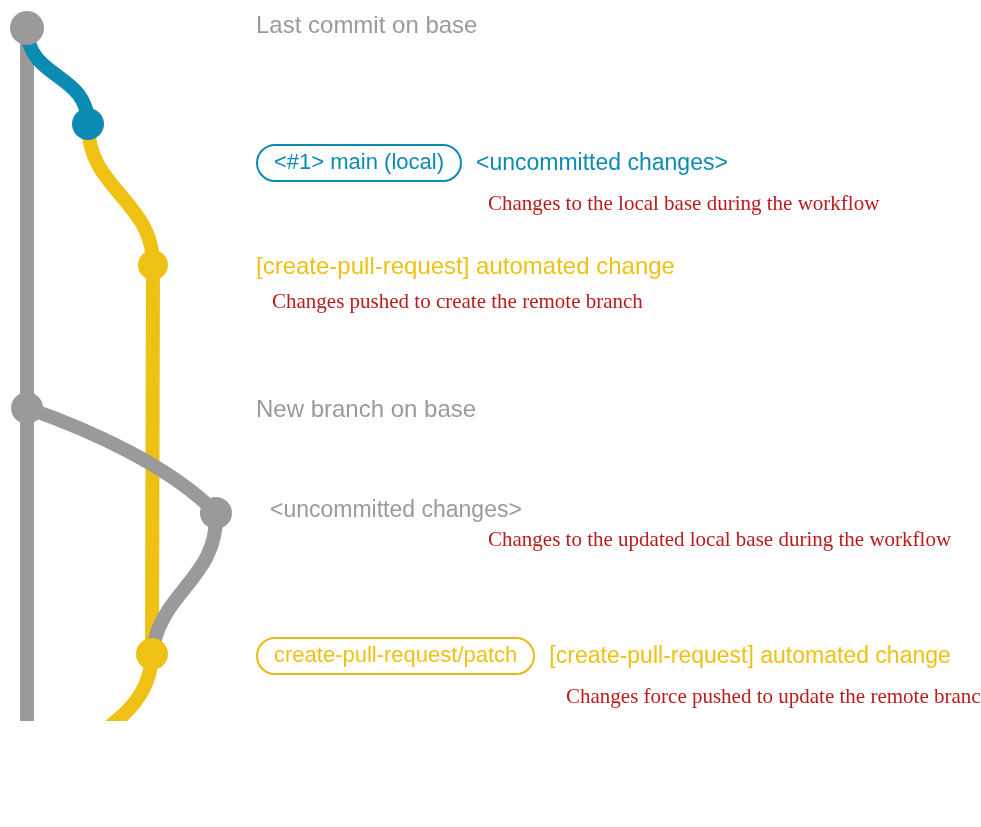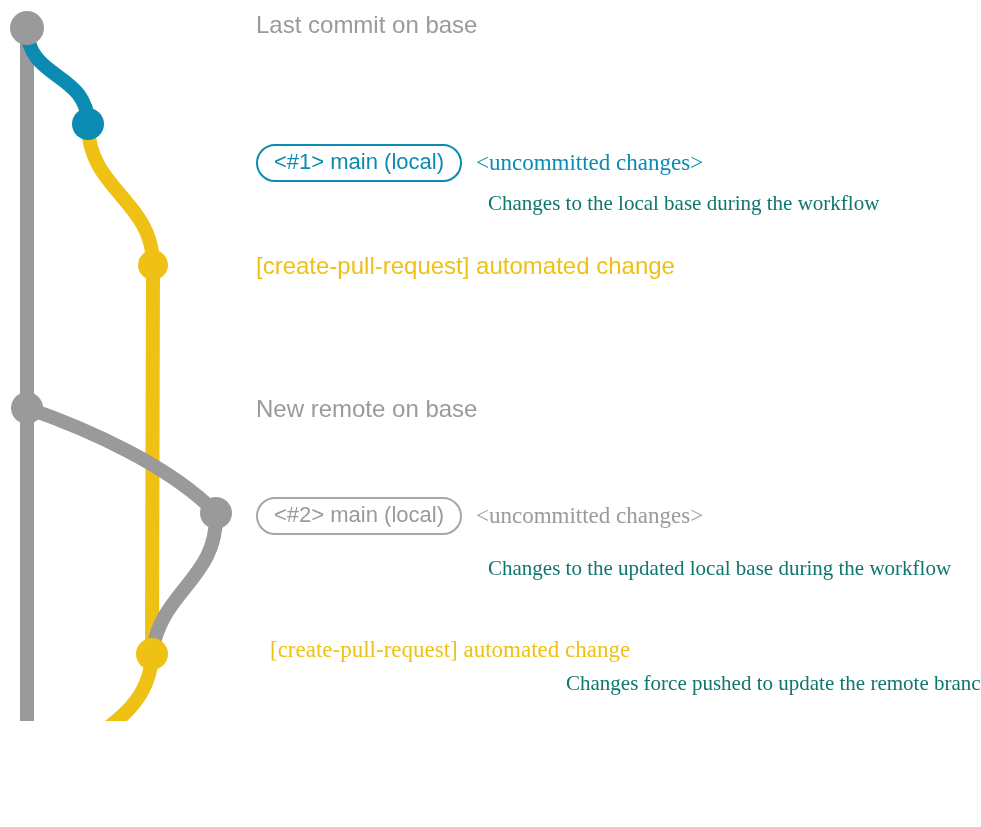--- a/index.html
+++ b/index.html
@@ -77,24 +77,24 @@
     line-height: 1.1;
     white-space: nowrap;
   }
   .headline.gray  { color: #9a9a9a; }
   .headline.amber { color: #efc114; }
 
   .caption {
     font-family: "Liberation Serif", serif;
     font-size: 21px;
     line-height: 1.15;
-    color: #0f766e;
+    color: #b91c1c;
     white-space: nowrap;
   }
-  .gap-m { margin-left: 14px; font-family: Liberation Serif, serif; }
+  .gap-m { margin-left: 14px; }
 </style>
 </head>
 <body>
 
 <div id="diagram">
 
   <svg id="graph" viewBox="0 0 260 827" width="260" height="827" xmlns="http://www.w3.org/2000/svg">
 
     <path d="M 27 28 L 27 797" stroke="#9a9a9a" stroke-width="14" fill="none" stroke-linecap="round"></path>
 
@@ -126,36 +126,37 @@
   <div class="row-stack" style="left:256px; top:108px;">
     <div class="row" style="position:relative; left:0; top:0;margin-top:36px;">
       <span class="pill teal">&lt;#1&gt; main (local)</span>
       <span class="subject teal gap-m">&lt;uncommitted changes&gt;</span>
     </div>
     <span class="caption" style="margin-left:232px; margin-top:9px;">Changes to the local base during the workflow</span>
   </div>
 
   <div class="row-stack" style="left:256px; top:253px;">
     <span class="headline amber">[create-pull-request] automated change</span>
+    <span class="caption" style="margin-left:16px; margin-top:10px;">Changes pushed to create the remote branch</span>
   </div>
 
   <div class="row" style="left:256px; top:396px;">
-    <span class="headline gray">New remote on base</span>
+    <span class="headline gray">New branch on base</span>
   </div>
 
   <div class="row-stack" style="left:256px; top:497px;">
     <div class="row" style="position:relative; left:0; top:0;">
-      <span class="pill gray">&lt;#2&gt; main (local)</span>
       <span class="subject gray gap-m">&lt;uncommitted changes&gt;</span>
     </div>
-    <span class="caption" style="margin-left:232px; margin-top:21px;">Changes to the updated local base during the workflow</span>
+    <span class="caption" style="margin-left:232px; margin-top:5px;">Changes to the updated local base during the workflow</span>
   </div>
 
   <div class="row-stack" style="left:256px; top:637px;">
     <div class="row" style="position:relative; left:0; top:0;">
+      <span class="pill amber">create-pull-request/patch</span>
       <span class="subject amber gap-m">[create-pull-request] automated change</span>
     </div>
     <span class="caption" style="margin-left:310px; margin-top:9px;">Changes force pushed to update the remote branch</span>
   </div>
 
   <div class="row" style="left:256px; top:781px;">
     <span class="pill gray small">force</span>
   </div>
 
 </div>

